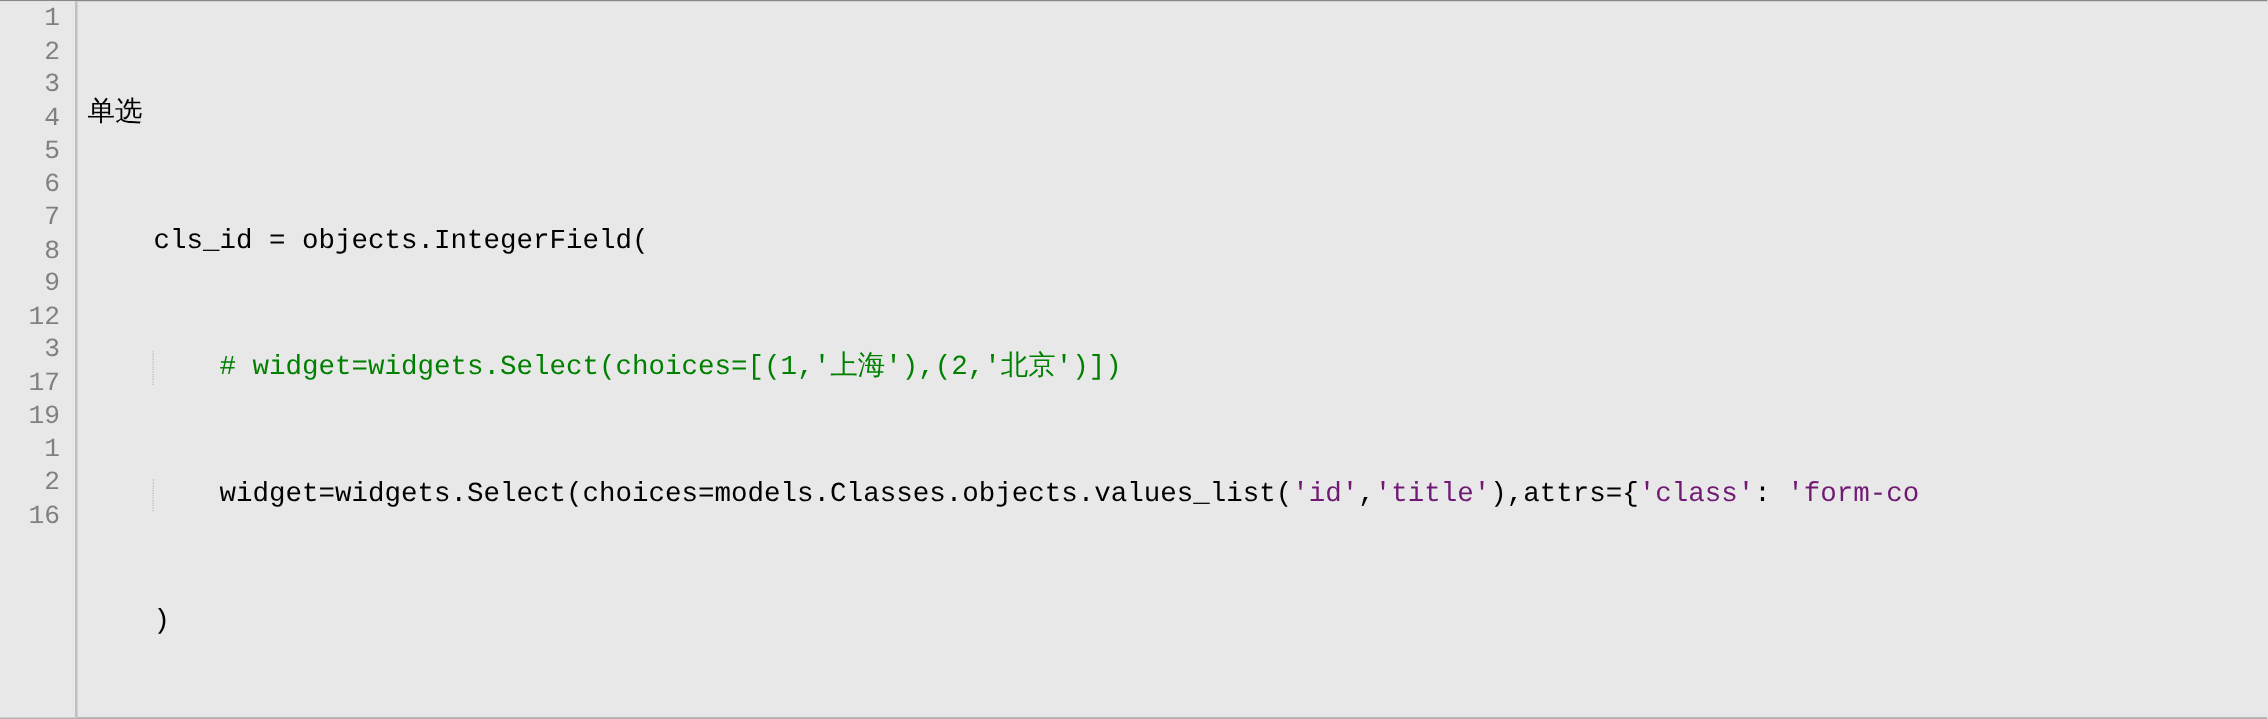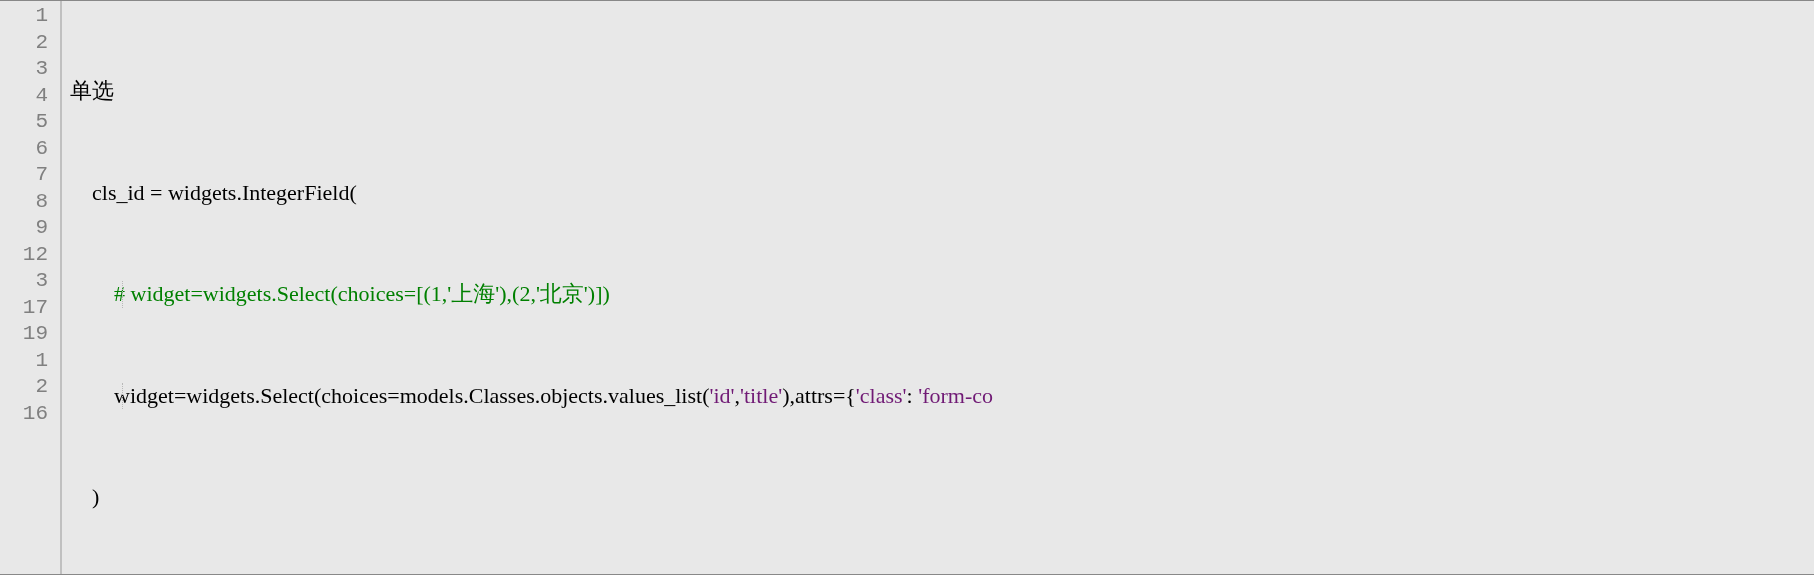--- a/index.html
+++ b/index.html
@@ -42,21 +42,20 @@
     padding-top: 2px;
     white-space: pre;
     overflow: hidden;
   }
   .line {
     height: 26.5px;
     line-height: 26.5px;
     padding-left: 8px;
     color: #000;
     position: relative;
-    font-family: Liberation Serif, serif;
   }
   .comment { color: #008000; }
   .string  { color: #701a75; }
   .indent-guide {
     position: absolute;
     top: 0;
     bottom: 0;
     border-left: 1px dotted #b8b8b8;
   }
 </style>
@@ -80,21 +79,21 @@
     <div class="ln">19</div>
     <div class="ln">1</div>
     <div class="ln">2</div>
     <div class="ln">16</div>
   </div>
 
   <div class="code">
 
     <div class="line"><span>单选</span></div>
 
-    <div class="line"><span>    cls_id = widgets.IntegerField(</span></div>
+    <div class="line"><span>    cls_id = objects.IntegerField(</span></div>
 
     <div class="line"><span class="indent-guide" style="left:60px"></span><span>        </span><span class="comment"># widget=widgets.Select(choices=[(1,'上海'),(2,'北京')])</span></div>
 
     <div class="line"><span class="indent-guide" style="left:60px"></span><span>        widget=widgets.Select(choices=models.Classes.objects.values_list(</span><span class="string">'id'</span><span>,</span><span class="string">'title'</span><span>),attrs={</span><span class="string">'class'</span><span>: </span><span class="string">'form-co</span></div>
 
     <div class="line"><span>    )</span></div>
 
     
 
     

